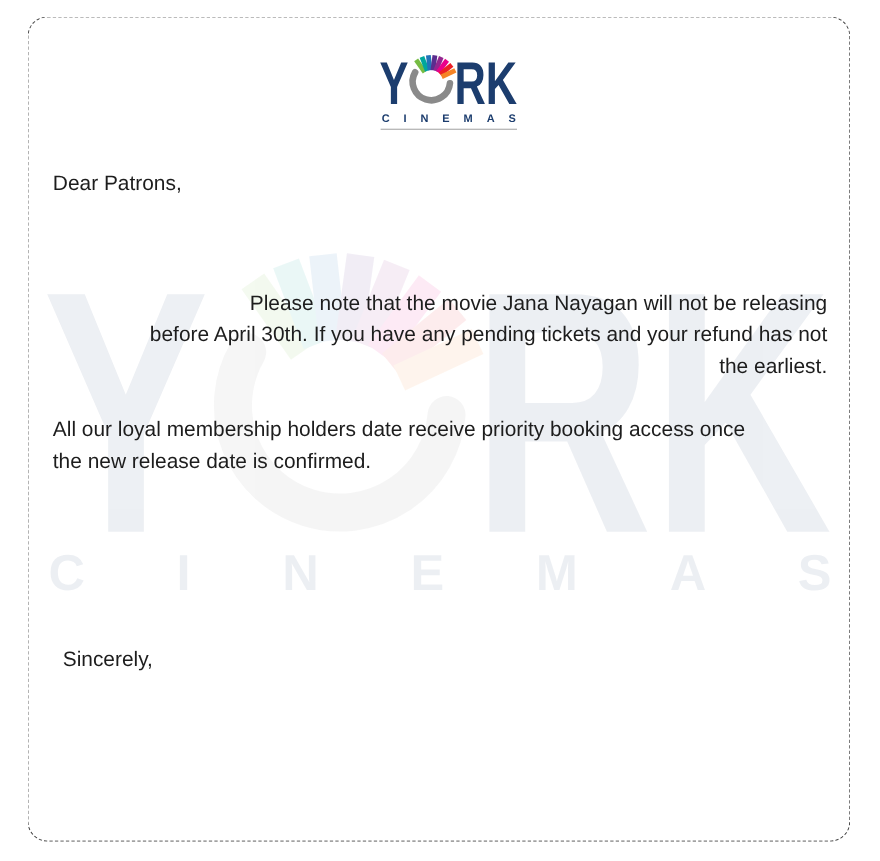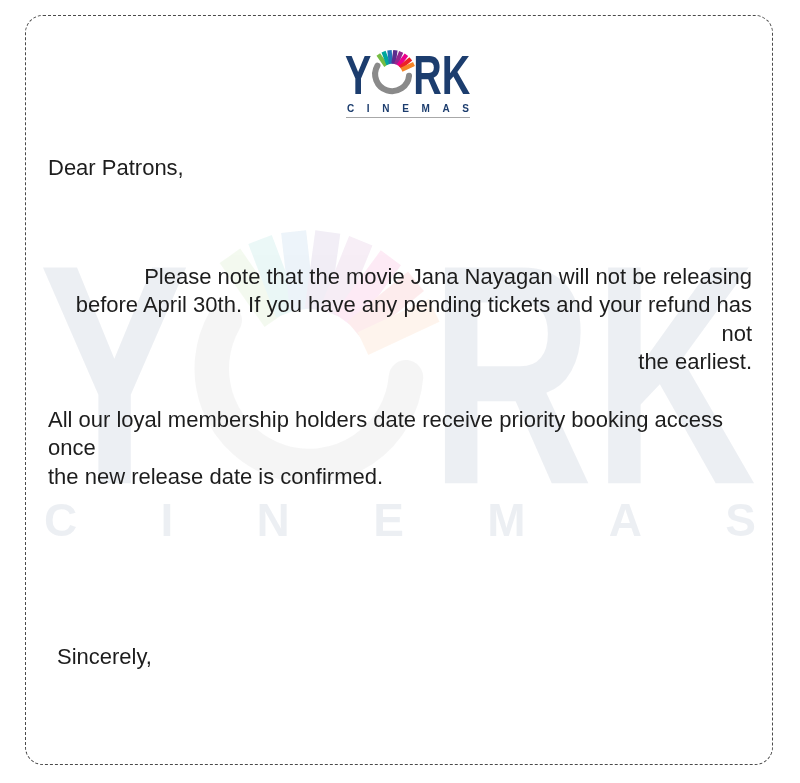--- a/index.html
+++ b/index.html
@@ -51,21 +51,21 @@
   .watermark .logo-svg { width: 722px; height: 295px; }
   .watermark .logo-subrow {
     width: 712px; margin: -28px auto 0 auto;
     font-size: 46px; font-weight: bold;
   }
   
   .letter {
     position: absolute;
     left: 22px; top: 0; width: 704px;
     color: #1d1d1d;
-    font-size: 22px;
+    font-size: 19px;
     line-height: 28.5px;
   }
   .salutation { margin-top: 138px; }
   .para-1 { margin-top: 80px; text-align: right; }
   .para-2 { margin-top: 29px; }
   .para-3 { margin-top: 29px; }
   .closing { margin-top: 149px; margin-left: 9px; line-height: 34px; }
 </style>
 </head>
 <body>

